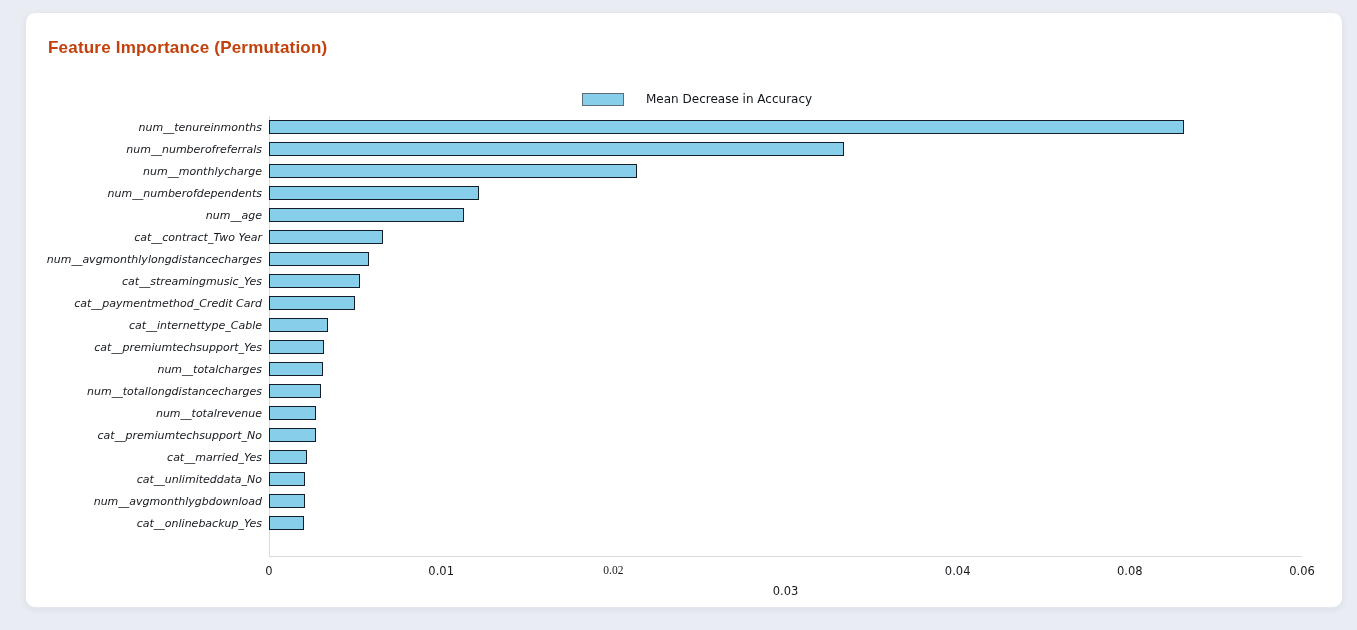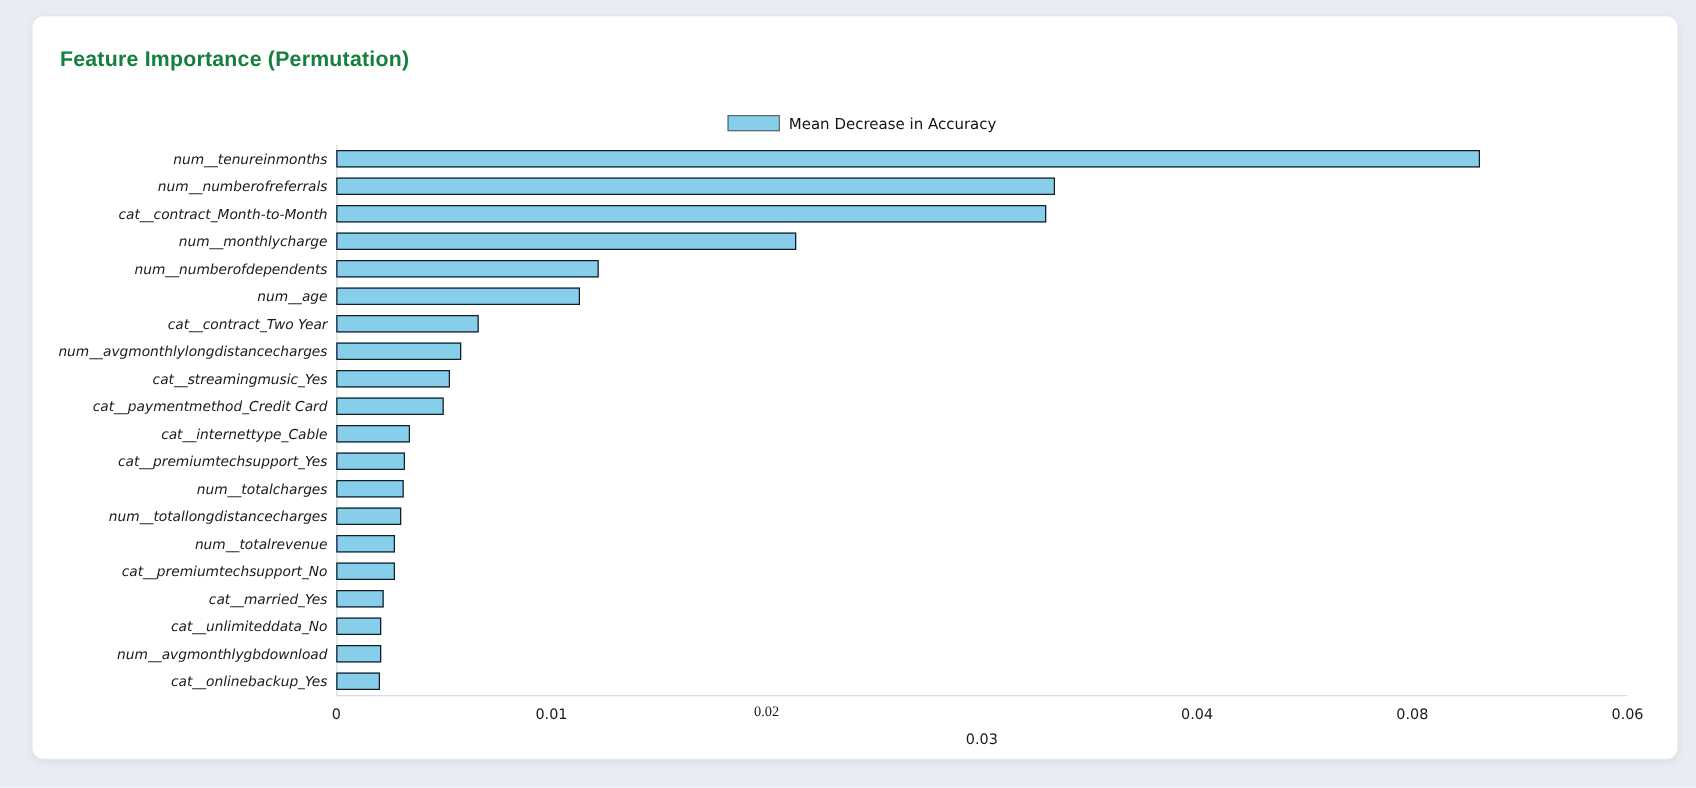--- a/index.html
+++ b/index.html
@@ -24,30 +24,30 @@
     box-sizing: border-box;
   }
   .title {
     position: absolute;
     left: 22px;
     top: 25px;
     margin: 0;
     font-family: "Liberation Sans", sans-serif;
     font-size: 17px;
     font-weight: bold;
-    color: #15803d;
+    color: #c2410c;
     letter-spacing: 0.2px;
   }
   .legend {
     position: absolute;
     left: 556px;
     top: 79px;
     display: flex;
-    align-items: flex-start;
-    gap: 7px;
+    align-items: flex-end;
+    gap: 22px;
   }
   .swatch {
     width: 42px;
     height: 13px;
     box-sizing: border-box;
     border: 1.5px solid #5f6b76;
   }
   .legend-label {
     font-size: 12px;
     color: #101418;
@@ -135,26 +135,20 @@
       <div class="row">
         <div class="ylabel">num__tenureinmonths</div>
         <div class="barzone">
           <div class="bar" style="width: 88.5%; background: rgb(135, 206, 235); border-color: rgb(20, 30, 41);"></div>
         </div>
       </div>
       <div class="row">
         <div class="ylabel">num__numberofreferrals</div>
         <div class="barzone">
           <div class="bar" style="width: 55.5%; background: rgb(135, 206, 235); border-color: rgb(20, 30, 41);"></div>
-        </div>
-      </div>
-      <div class="row">
-        <div class="ylabel">cat__contract_Month-to-Month</div>
-        <div class="barzone">
-          <div class="bar" style="width: 54.8333%; background: rgb(135, 206, 235); border-color: rgb(20, 30, 41);"></div>
         </div>
       </div>
       <div class="row">
         <div class="ylabel">num__monthlycharge</div>
         <div class="barzone">
           <div class="bar" style="width: 35.5%; background: rgb(135, 206, 235); border-color: rgb(20, 30, 41);"></div>
         </div>
       </div>
       <div class="row">
         <div class="ylabel">num__numberofdependents</div>

